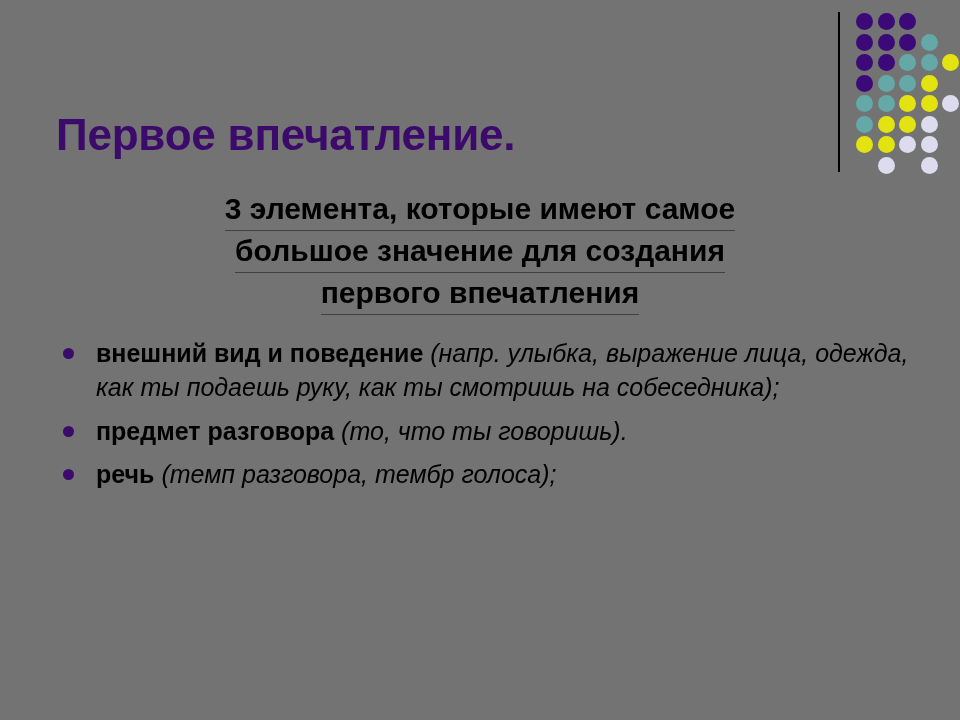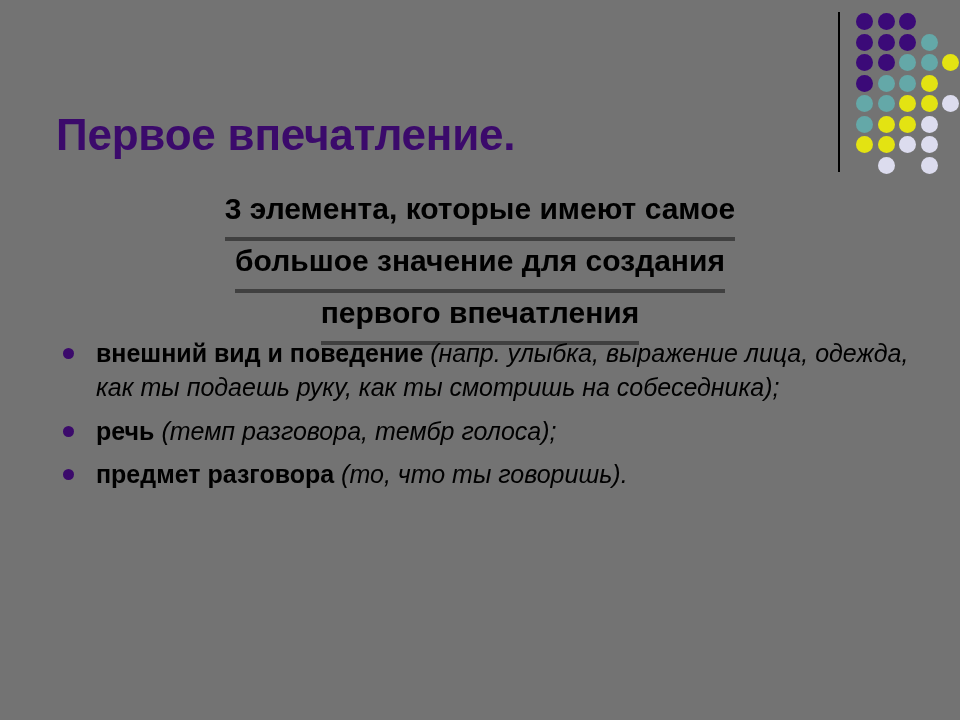--- a/index.html
+++ b/index.html
@@ -74,22 +74,22 @@
     top: 189px;
     width: 800px;
     text-align: center;
     font-size: 30px;
     font-weight: bold;
     color: #000000;
     line-height: 1.33;
   }
   .subhead .ul-line {
     display: inline-block;
-    border-bottom: 4px solid #404040;
-    padding-bottom: 8px;
+    border-bottom: 1px solid #404040;
+    padding-bottom: 1px;
   }
 
   
   .bullets {
     position: absolute;
     left: 54px;
     top: 336px;
     width: 866px;
   }
   .bullet-item {
@@ -169,23 +169,23 @@
 
   <div class="bullets">
 
     <div class="bullet-item">
       <span class="bullet-marker"></span>
       <span class="lead">внешний вид и поведение</span><span class="paren"> (напр. улыбка, выражение лица, одежда, как ты подаешь руку, как ты смотришь на собеседника);</span>
     </div>
 
     <div class="bullet-item">
       <span class="bullet-marker"></span>
-      <span class="lead">речь</span><span class="paren"> (темп разговора, тембр голоса);</span>
+      <span class="lead">предмет разговора</span><span class="paren"> (то, что ты говоришь).</span>
     </div>
 
     <div class="bullet-item">
       <span class="bullet-marker"></span>
-      <span class="lead">предмет разговора</span><span class="paren"> (то, что ты говоришь).</span>
+      <span class="lead">речь</span><span class="paren"> (темп разговора, тембр голоса);</span>
     </div>
 
   </div>
 
 </div>
 
 </body></html>

